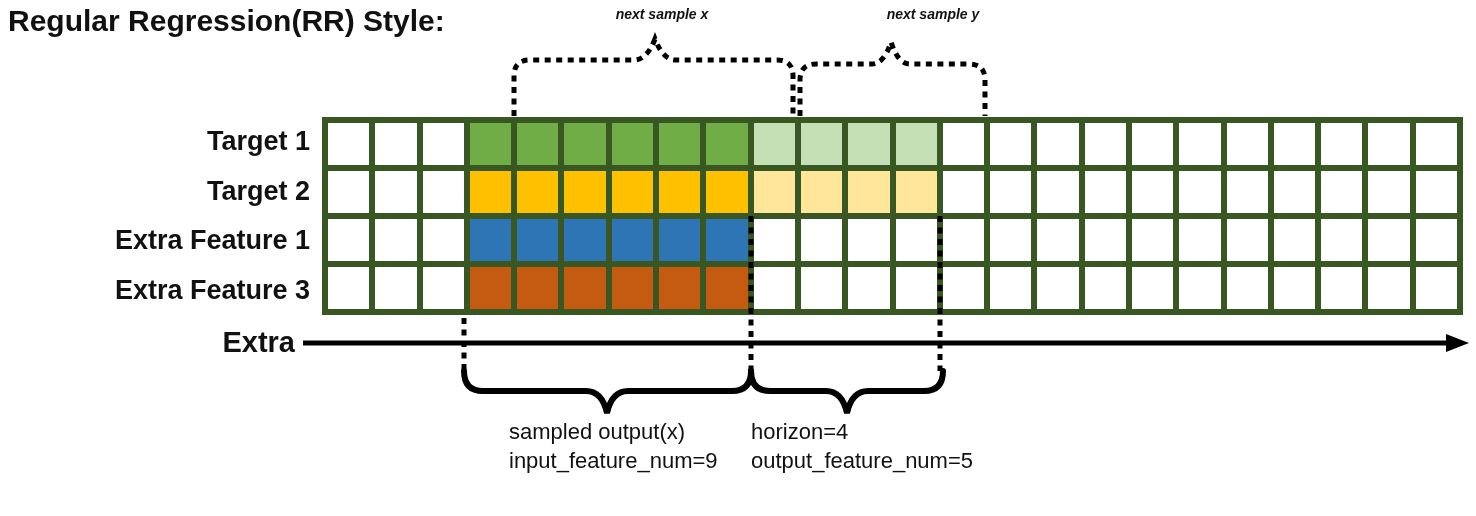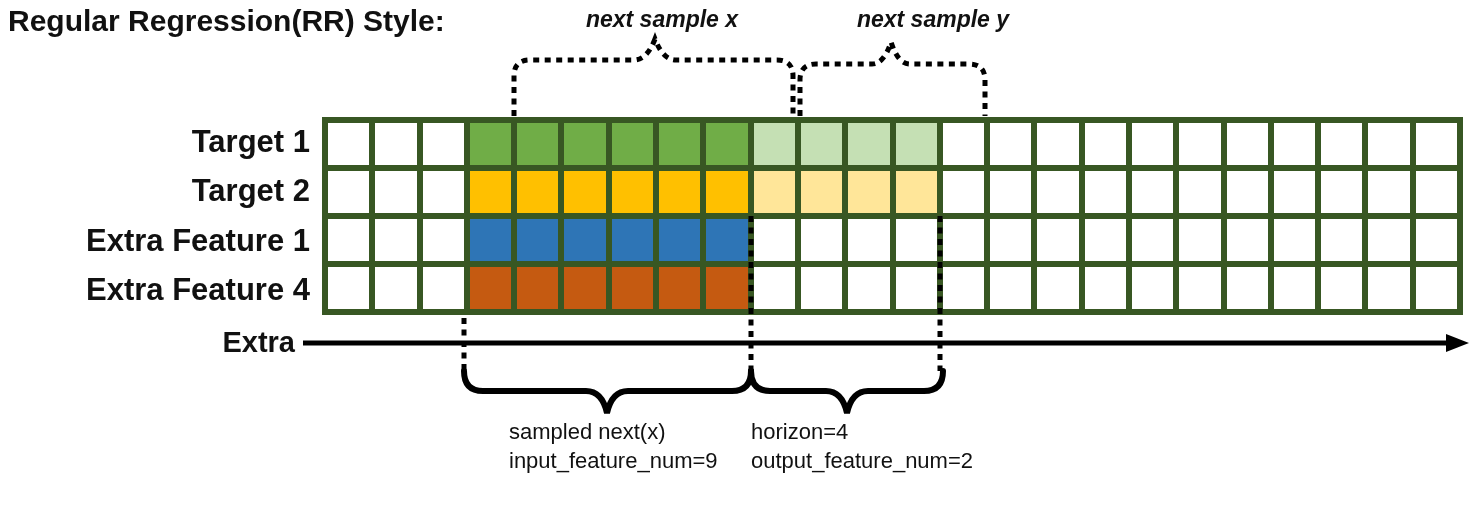--- a/index.html
+++ b/index.html
@@ -1,29 +1,29 @@
 <!DOCTYPE html>
 <html><head>
 <meta charset="utf-8">
 <style>
   html,body { margin:0; padding:0; background:#ffffff; font-family:"Liberation Sans",sans-serif; }
   .canvas { position:relative; width:1476px; height:516px; background:#ffffff; color:#111111; overflow:hidden; }
 
   .title { position:absolute; left:8px; top:4px; font-size:30px; font-weight:bold; white-space:nowrap; }
 
   .row-labels { position:absolute; left:0; top:117px; width:310px; height:198px; display:flex; flex-direction:column; }
-  .row-label { flex:1; display:flex; align-items:center; justify-content:flex-end; font-size:31px; font-weight:bold; white-space:nowrap; }
+  .row-label { flex:1; display:flex; align-items:center; justify-content:flex-end; font-size:27px; font-weight:bold; white-space:nowrap; }
 
   .grid { position:absolute; left:322px; top:117px; width:1141px; height:198px; box-sizing:border-box;
           display:grid; grid-template-rows:repeat(4,1fr); gap:6px; padding:6px; }
   .cell { width:100%; height:100%; }
 
   .overlay { position:absolute; left:0; top:0; width:1476px; height:516px; pointer-events:none; }
 
-  .next-label { position:absolute; top:6px; width:220px; text-align:center; font-size:23px; font-style:italic; font-weight:600; white-space:nowrap; }
+  .next-label { position:absolute; top:6px; width:220px; text-align:center; font-size:14px; font-style:italic; font-weight:600; white-space:nowrap; }
   .next-x { left:552px; }
   .next-y { left:823px; }
 
   .time-label { position:absolute; left:150px; top:326px; width:145px; text-align:right; font-size:29px; font-weight:bold; }
 
   .caption { position:absolute; top:417px; font-size:22px; line-height:29px; white-space:nowrap; }
   .caption-input { left:509px; }
   .caption-output { left:751px; }
 </style>
 </head>
@@ -33,21 +33,21 @@
 
   <div class="title">Regular Regression(RR) Style:</div>
 
   <div class="next-label next-x">next sample x</div>
   <div class="next-label next-y">next sample y</div>
 
   <div class="row-labels">
       <div class="row-label">Target 1</div>
       <div class="row-label">Target 2</div>
       <div class="row-label">Extra Feature 1</div>
-      <div class="row-label">Extra Feature 4</div>
+      <div class="row-label">Extra Feature 3</div>
     </div>
 
   <div class="grid" style="background: rgb(56, 87, 35); grid-template-columns: repeat(24, 1fr);">
       <div class="cell" style="background: rgb(255, 255, 255);"></div>
       <div class="cell" style="background: rgb(255, 255, 255);"></div>
       <div class="cell" style="background: rgb(255, 255, 255);"></div>
       <div class="cell" style="background: rgb(112, 173, 71);"></div>
       <div class="cell" style="background: rgb(112, 173, 71);"></div>
       <div class="cell" style="background: rgb(112, 173, 71);"></div>
       <div class="cell" style="background: rgb(112, 173, 71);"></div>
@@ -156,22 +156,22 @@
     <polygon points="1446,334 1446,352 1469,343" fill="#000000"></polygon>
 
     <path d="M 464 371 Q 464 391 483 391 L 586 391 Q 602 391 607 413 Q 612 391 628 391 L 732 391 Q 751 391 751 371" fill="none" stroke="#000000" stroke-width="6" stroke-linecap="round"></path>
 
     <path d="M 751 371 Q 751 391 770 391 L 826 391 Q 842 391 847 413 Q 852 391 868 391 L 924 391 Q 943 391 943 371" fill="none" stroke="#000000" stroke-width="6" stroke-linecap="round"></path>
   </svg>
 
   <div class="time-label">Extra</div>
 
   <div class="caption caption-input">
-    <div>sampled next(x)</div>
+    <div>sampled output(x)</div>
     <div>input_feature_num=9</div>
   </div>
 
   <div class="caption caption-output">
     <div>horizon=4</div>
-    <div>output_feature_num=2</div>
+    <div>output_feature_num=5</div>
   </div>
 
 </div>
 
 </body></html>

